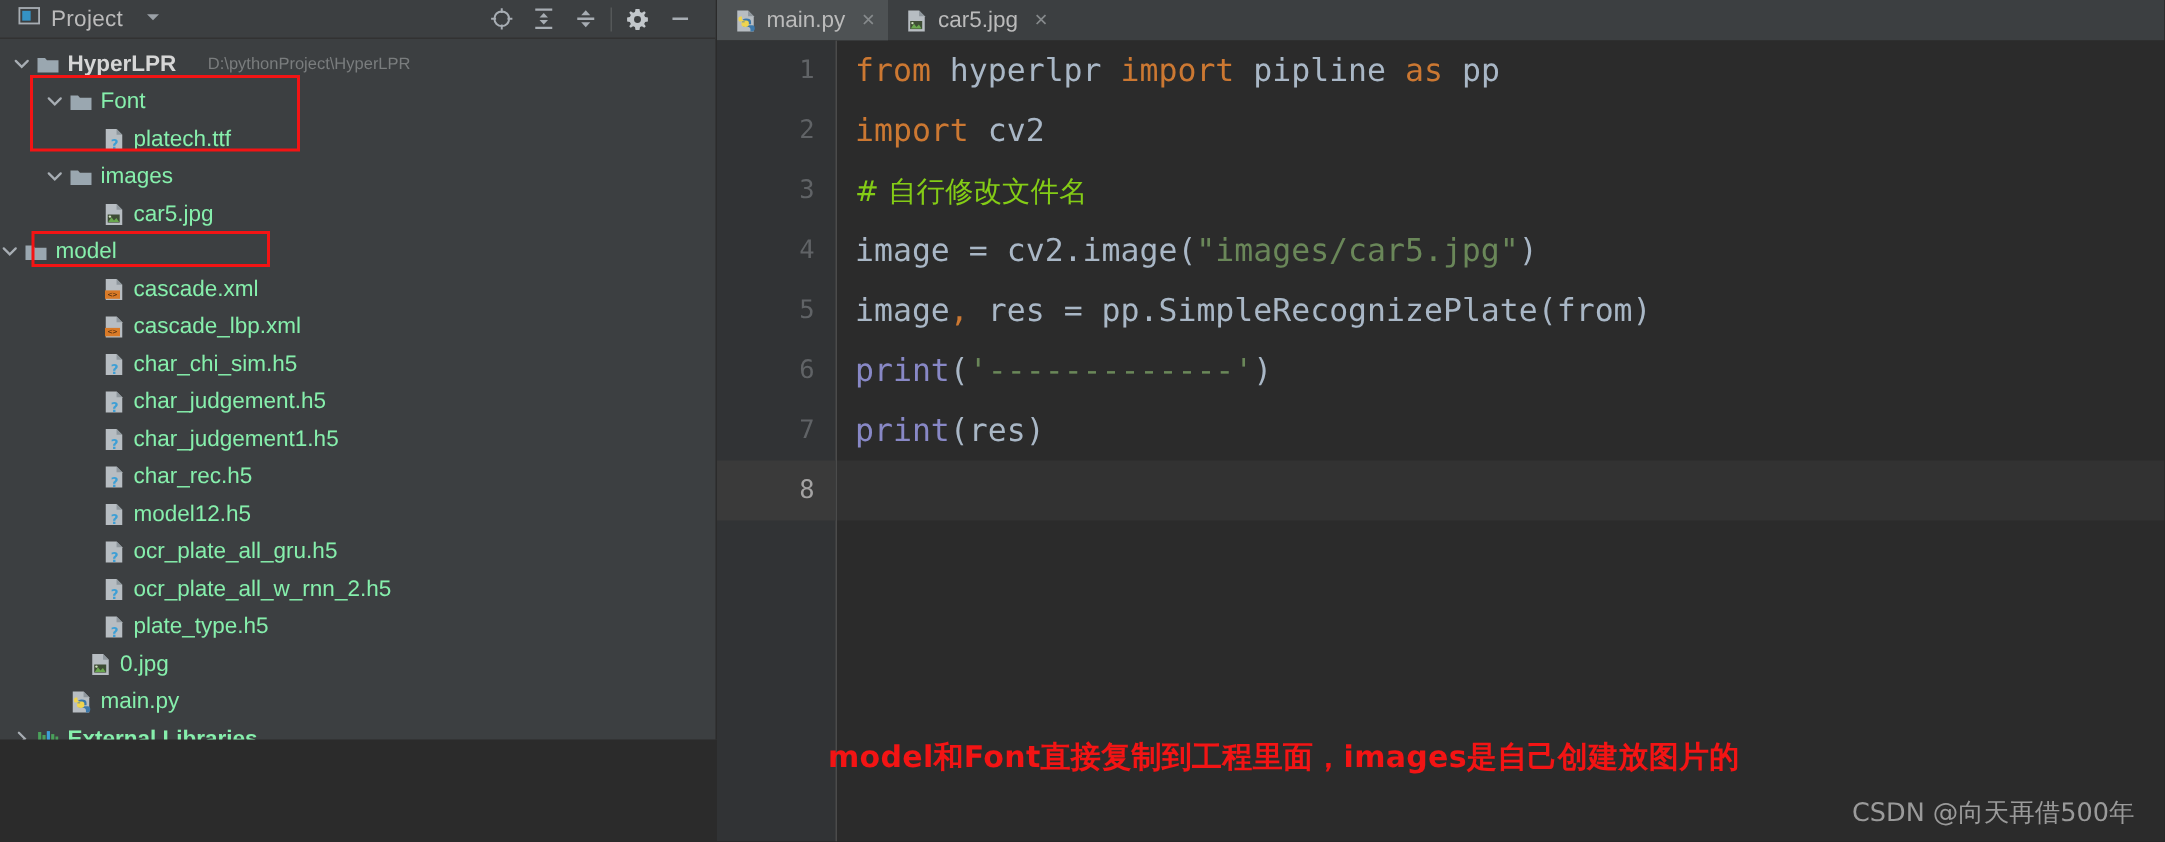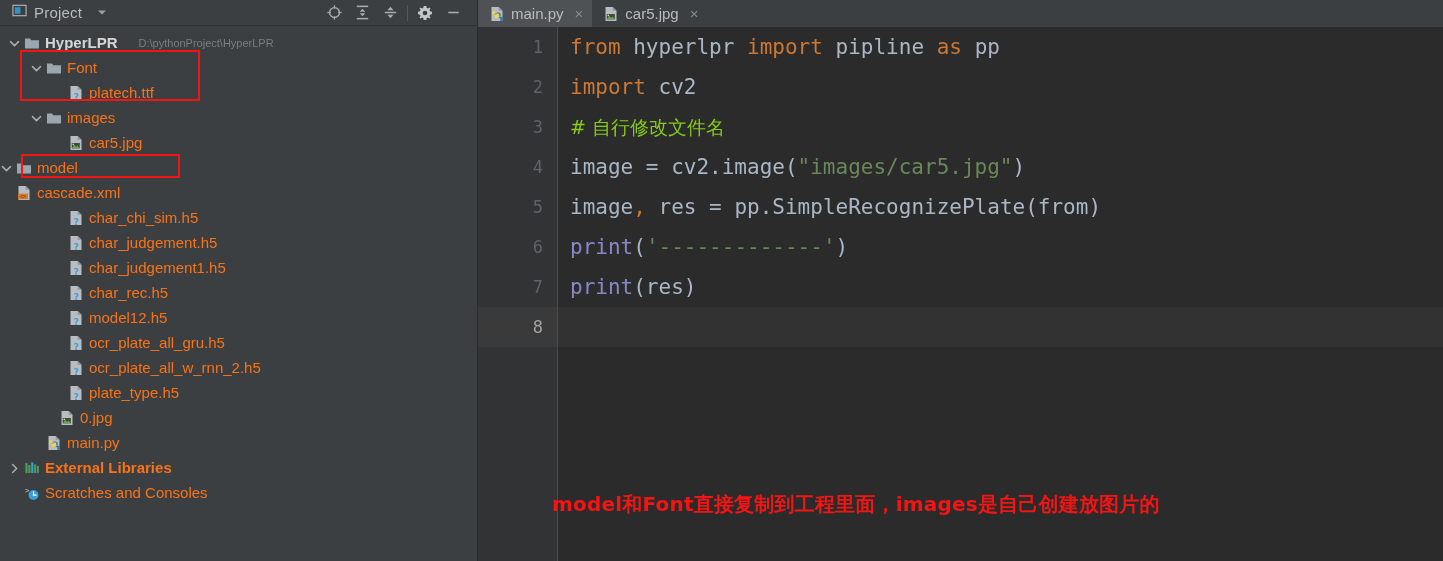--- a/index.html
+++ b/index.html
@@ -6,41 +6,41 @@
   html,body {
     width:1443px; height:561px;
     background:#2b2b2b;
     font-family:"Liberation Sans", sans-serif;
     overflow:hidden;
   }
   #app { position:relative; width:1443px; height:561px; display:flex; }
 
   
   #sidebar {
-    width:478px; height:561px;
+    width:478px; height:493px;
     background:#3c3f41;
     display:flex; flex-direction:column;
     position:relative;
     border-right:1px solid #2b2b2b;
   }
   #panel-header {
     height:26px; background:#3c3f41;
     display:flex; align-items:center;
     border-bottom:1px solid #323232;
     flex:0 0 26px;
   }
   .ph-left { display:flex; align-items:center; padding-left:12px; gap:7px; }
   .ph-title { color:#bbbbbb; font-size:15px; letter-spacing:.2px; }
   .ph-right { margin-left:auto; display:flex; align-items:center; padding-right:10px; gap:0; }
   .tb-btn { width:28px; height:24px; display:flex; align-items:center; justify-content:center; }
   .tb-sep { width:1px; height:16px; background:#555859; margin:0 3px; }
 
   #tree { flex:1 1 auto; padding-top:4px; overflow:hidden; position:relative; }
   .row { height:25px; display:flex; align-items:center; white-space:nowrap; }
-  .row .lbl { color:#f97316; font-size:15px; }
+  .row .lbl { color:#86efac; font-size:15px; }
   .row .sub { color:#7a7d7e; font-size:11px; margin-left:21px; }
   .row.bold .lbl { font-weight:bold; color:#d6d6d6; }
   .arrow { width:13px; height:13px; flex:0 0 13px; margin-right:3px; }
   .arrow.blank { visibility:hidden; }
   .ico { width:16px; height:16px; flex:0 0 16px; margin-right:5px; display:block; }
 
   
   .redbox { position:absolute; border:2px solid #f31414; pointer-events:none; }
 
   
@@ -202,29 +202,39 @@
         </div>
         <div class="row" style="">
           <span class="arrow"><svg width="13" height="13" viewBox="0 0 13 13">
               <path d="M2.5 4.6 L6.5 8.6 L10.5 4.6" fill="none" stroke="#a7adb3" stroke-width="1.5" stroke-linecap="round"></path>
             </svg></span>
           <span class="ico"><svg width="16" height="16" viewBox="0 0 16 16">
               <path d="M1 3.6h5l1.3 1.6H15v8.2H1z" fill="#9aa7b0"></path>
             </svg></span>
           <span class="lbl">model</span>
         </div>
-        <div class="row" style=" text-align: center;">
+        <div class="row" style="padding-left: 52px; text-align: center;">
           <span class="arrow blank"><svg width="13" height="13"></svg></span>
           <span class="ico"><svg width="16" height="16" viewBox="0 0 16 16">
               <path d="M2.5 1h7.2l3.8 3.8V15H2.5z" fill="#b7bdc2"></path>
               <path d="M9.7 1l3.8 3.8H9.7z" fill="#8f979d"></path>
               <rect x="2" y="8.6" width="10" height="5.6" fill="#d97a27"></rect>
               <text x="7" y="12.9" font-size="5.2" fill="#4a2a0c" text-anchor="middle" font-family="DejaVu Sans Mono, monospace">&lt;&gt;</text>
             </svg></span>
           <span class="lbl">cascade.xml</span>
+        </div>
+        <div class="row" style="padding-left: 52px;">
+          <span class="arrow blank"><svg width="13" height="13"></svg></span>
+          <span class="ico"><svg width="16" height="16" viewBox="0 0 16 16">
+              <path d="M2.5 1h7.2l3.8 3.8V15H2.5z" fill="#b7bdc2"></path>
+              <path d="M9.7 1l3.8 3.8H9.7z" fill="#8f979d"></path>
+              <rect x="2" y="8.6" width="10" height="5.6" fill="#d97a27"></rect>
+              <text x="7" y="12.9" font-size="5.2" fill="#4a2a0c" text-anchor="middle" font-family="DejaVu Sans Mono, monospace">&lt;&gt;</text>
+            </svg></span>
+          <span class="lbl">cascade_lbp.xml</span>
         </div>
         <div class="row" style="padding-left: 52px;">
           <span class="arrow blank"><svg width="13" height="13"></svg></span>
           <span class="ico"><svg width="16" height="16" viewBox="0 0 16 16">
               <path d="M2.5 1h7.2l3.8 3.8V15H2.5z" fill="#b7bdc2"></path>
               <path d="M9.7 1l3.8 3.8H9.7z" fill="#8f979d"></path>
               <text x="8.4" y="14.6" font-size="9" fill="#3c9fd6" text-anchor="middle" font-weight="bold" font-family="DejaVu Sans, sans-serif">?</text>
             </svg></span>
           <span class="lbl">char_chi_sim.h5</span>
         </div>
@@ -387,14 +397,15 @@
           <div class="cline"><span class="cmt"># 自行修改文件名</span></div>
           <div class="cline"><span class="id">image = cv2.image(</span><span class="str">"images/car5.jpg"</span><span class="id">)</span></div>
           <div class="cline"><span class="id">image</span><span class="kw">,</span><span class="id"> res = pp.SimpleRecognizePlate(from)</span></div>
           <div class="cline"><span class="bfn">print</span><span class="id">(</span><span class="str">'-------------'</span><span class="id">)</span></div>
           <div class="cline"><span class="bfn">print</span><span class="id">(res)</span></div>
           <div class="cline hl"></div>
         </div>
     </div>
 
     <div id="annotation">model和Font直接复制到工程里面，images是自己创建放图片的</div>
+    <div id="watermark">CSDN @向天再借500年</div>
   </div>
 </div>
 
 </body></html>

